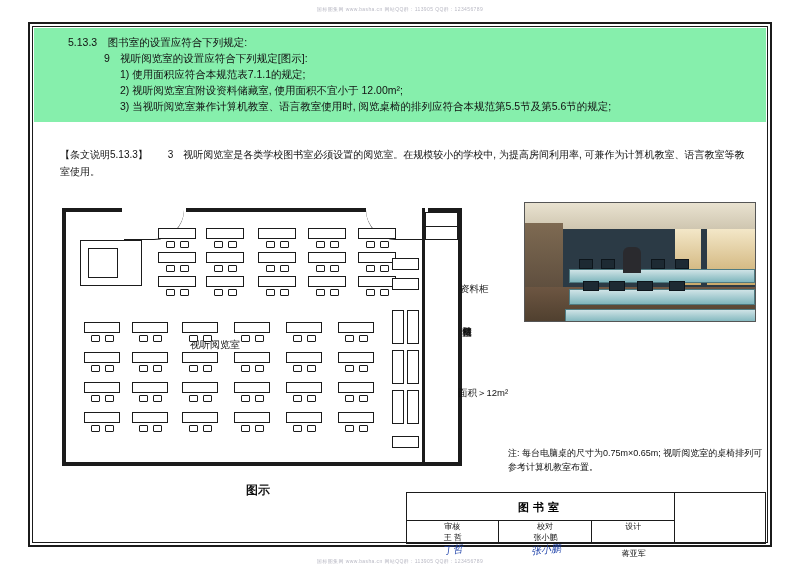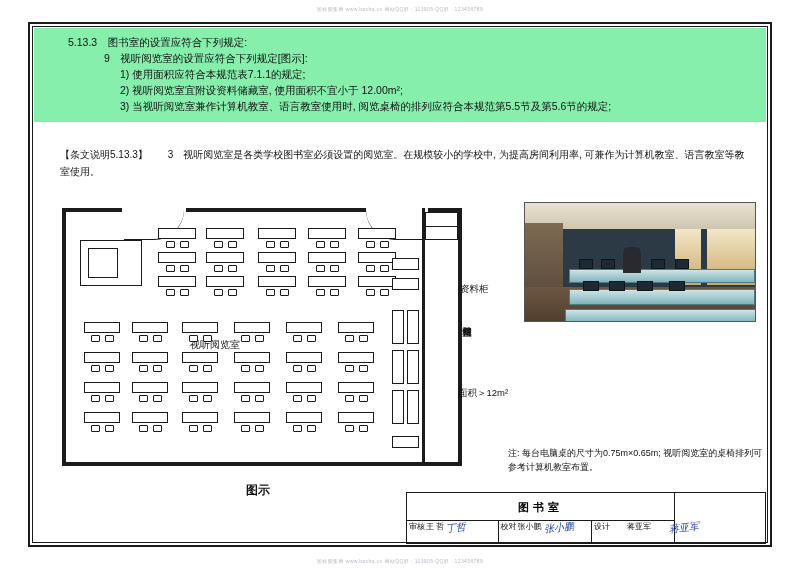--- a/index.html
+++ b/index.html
@@ -210,26 +210,27 @@
     letter-spacing: 4px;
   }
   .tb-sign {
     position: absolute;
     left: 0; top: 28px; width: 100%; height: 22px;
     display: flex;
     align-items: stretch;
   }
   .sg {
     display: flex;
-    align-items: flex-start;
+    align-items: center;
     border-right: 1px solid #1b1b1b;
     box-sizing: border-box;
     padding: 0 2px;
     font-size: 8px;
     white-space: nowrap;
+    flex-direction: column;
   }
   .sg:last-child { border-right: none; gap: 16px; }
   .sg .lab { color: #111; }
   .sg .nm { color: #111; margin-left: 1px; }
   .sg .hand {
     margin-left: 2px;
     color: #1b3fa8;
     font-family: "Liberation Serif", serif;
     font-style: italic;
     font-size: 10px;

